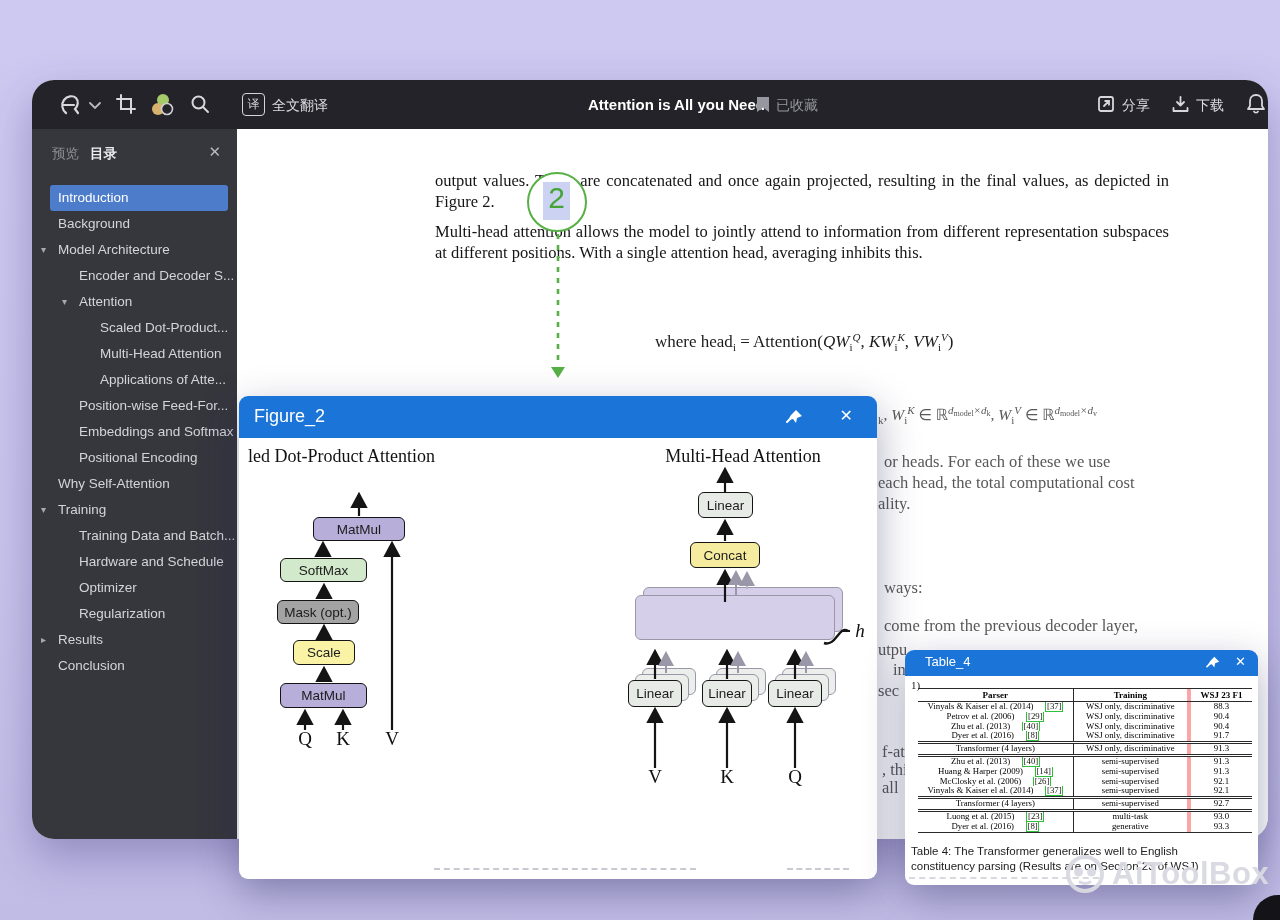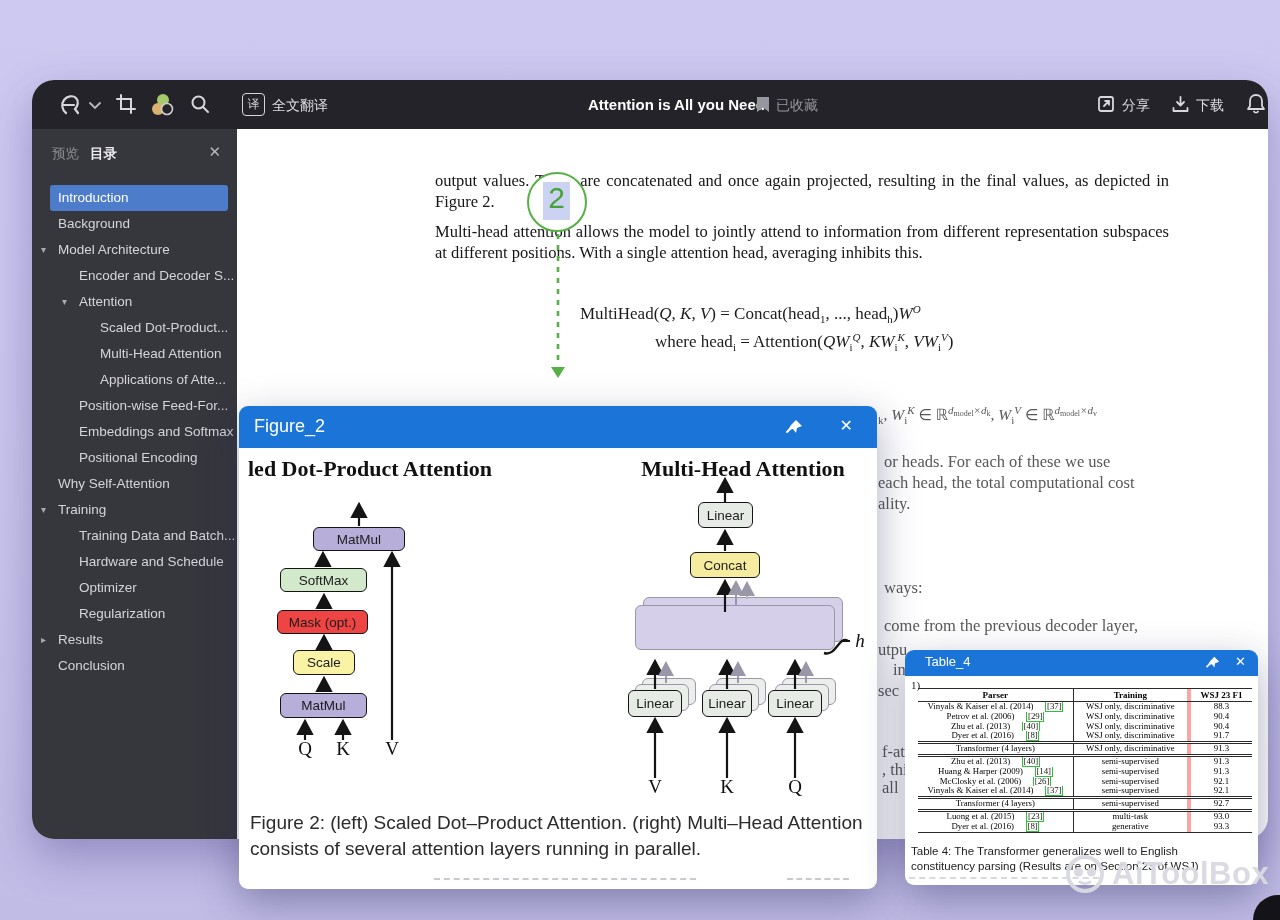--- a/index.html
+++ b/index.html
@@ -39,31 +39,31 @@
     background:#ffffff;border:2.5px solid #56b045;box-sizing:border-box;z-index:30;}
   .marker-hl{position:absolute;left:14px;top:8px;width:27px;height:38px;background:#ccd3f2;}
   .marker-num{position:absolute;left:0;top:7px;width:55px;text-align:center;color:#46a437;
     font-size:30px;font-family:"Liberation Sans",sans-serif;}
   .marker-arrow{position:absolute;left:545px;top:228px;z-index:29;}
 
   
   .win{position:absolute;background:#fff;border-radius:9px;box-shadow:0 14px 40px rgba(40,40,90,.38);}
   .win-bar{position:absolute;left:0;top:0;width:100%;background:#1b74d8;
     border-radius:9px 9px 0 0;color:#fff;}
-  .fig-win{left:239px;top:406px;width:638px;height:483px;z-index:40;}
+  .fig-win{left:239px;top:396px;width:638px;height:483px;z-index:40;}
   .fig-bar{height:42px;}
   .fig-bar .t{position:absolute;left:15px;top:10px;font-size:18px;}
   .tbl-win{left:905px;top:650px;width:353px;height:235px;z-index:50;}
   .tbl-bar{height:26px;}
   .tbl-bar .t{position:absolute;left:20px;top:4px;font-size:13px;}
   .win-x{position:absolute;color:#fff;cursor:pointer;font-size:16px;}
   .pin{position:absolute;cursor:pointer;}
 
   
-  .dgt{position:absolute;font-family:"Liberation Serif",serif;font-weight:bold;font-size:22px;color:#111;white-space:nowrap;}
+  .dgt{position:absolute;font-family:"Liberation Serif",serif;font-weight:normal;font-size:18px;color:#111;white-space:nowrap;}
   .dbox{position:absolute;border:1.8px solid #141414;border-radius:6px;box-sizing:border-box;
     font-size:13.5px;color:#1c1c1c;text-align:center;display:flex;align-items:center;justify-content:center;
     font-family:"Liberation Sans",sans-serif;z-index:3;}
   .ghost{position:absolute;border:1.5px solid #9a97a8;border-radius:6px;box-sizing:border-box;z-index:1;}
   .g-purple{background:#d5cfe9;}
   .g-gray{background:#eceeec;}
   .qkv{position:absolute;font-family:"Liberation Serif",serif;font-size:19px;color:#111;width:24px;text-align:center;}
   .fig-cap{position:absolute;left:11px;top:404px;width:614px;font-size:19px;line-height:26px;color:#2b2b2b;
     font-family:"Liberation Sans",sans-serif;}
   .dashcut{position:absolute;border-bottom:2px dashed #c9c9d2;}
@@ -166,21 +166,20 @@
           <div class="toc-row" style="padding-left: 29px;"><span>Optimizer</span></div>
           <div class="toc-row" style="padding-left: 29px;"><span>Regularization</span></div>
           <div class="toc-row" style="padding-left: 8px;"><span class="caret" style="left: -9px;">▸</span><span>Results</span></div>
           <div class="toc-row" style="padding-left: 8px;"><span>Conclusion</span></div>
         </div>
     </div>
 
     <div class="doc">
       <div class="para" style="top:41px">output values. These are concatenated and once again projected, resulting in the final values, as depicted in Figure 2.</div>
       <div class="para" style="top:92px">Multi-head attention allows the model to jointly attend to information from different representation subspaces at different positions. With a single attention head, averaging inhibits this.</div>
-      <div class="formula" style="left:343px;top:174px"><span class="sg-r">MultiHead(</span><span class="sg-i">Q, K, V</span><span class="sg-r">) = Concat(head</span><span class="sg-sub">1</span><span class="sg-r">, ..., head</span><span class="sg-sub">h</span><span class="sg-r">)</span><span class="sg-i">W</span><span class="sg-supi">O</span></div>
       <div class="formula" style="left:418px;top:202px"><span class="sg-r">where head</span><span class="sg-sub">i</span><span class="sg-r"> = Attention(</span><span class="sg-i">QW</span><span class="sg-sub">i</span><span class="sg-supi">Q</span><span class="sg-r">, </span><span class="sg-i">KW</span><span class="sg-sub">i</span><span class="sg-supi">K</span><span class="sg-r">, </span><span class="sg-i">VW</span><span class="sg-sub">i</span><span class="sg-supi">V</span><span class="sg-r">)</span></div>
       <div id="docfrags">
           <div class="frag" style="left: 641px; top: 275px; font-size: 15.5px;"><span class="sg-sub">k</span><span class="sg-r">, </span><span class="sg-i">W</span><span class="sg-sub">i</span><span class="sg-supi">K</span><span class="sg-r"> ∈ ℝ</span><span class="sg-supi">d</span><span class="sg-supsm">model</span><span class="sg-supi">×d</span><span class="sg-supsm">k</span><span class="sg-r">, </span><span class="sg-i">W</span><span class="sg-sub">i</span><span class="sg-supi">V</span><span class="sg-r"> ∈ ℝ</span><span class="sg-supi">d</span><span class="sg-supsm">model</span><span class="sg-supi">×d</span><span class="sg-supsm">v</span></div>
           <div class="frag" style="left: 647px; top: 323px;">or heads.  For each of these we use</div>
           <div class="frag" style="left: 641px; top: 344px;">each head, the total computational cost</div>
           <div class="frag" style="left: 641px; top: 365px;">ality.</div>
           <div class="frag" style="left: 647px; top: 449px;">ways:</div>
           <div class="frag" style="left: 647px; top: 487px;">come from the previous decoder layer,</div>
           <div class="frag" style="left: 641px; top: 511px;">utpu</div>
           <div class="frag" style="left: 611px; top: 531px; margin-left: 45px;">in t</div>
@@ -207,21 +206,21 @@
       <svg class="pin" style="right:73px;top:13px" width="18" height="16" viewBox="0 0 18 16">
         <path d="M10 1 L16 7 L11 9 L10 14 L7 10 L2 11 L5 6 Z" fill="#fff"></path>
         <path d="M1 13 L5 9" stroke="#fff" stroke-width="2" stroke-linecap="round"></path>
       </svg>
       <span class="win-x" style="right:24px;top:10px">✕</span>
     </div>
 
     <div class="dgt" style="left:9px;top:50px">led Dot-Product Attention</div>
     <div class="dbox" style="left:74px;top:121px;width:92px;height:24px;background:#b7aed9">MatMul</div>
     <div class="dbox" style="left:41px;top:162px;width:87px;height:24px;background:#d2e9cb">SoftMax</div>
-    <div class="dbox" style="left:38px;top:204px;width:91px;height:24px;background:#ef4444">Mask (opt.)</div>
+    <div class="dbox" style="left:38px;top:204px;width:82px;height:24px;background:#a3a3a3">Mask (opt.)</div>
     <div class="dbox" style="left:54px;top:244px;width:62px;height:25px;background:#faf3a6">Scale</div>
     <div class="dbox" style="left:41px;top:287px;width:87px;height:25px;background:#b7aed9">MatMul</div>
     <div class="qkv" style="left:54px;top:332px">Q</div>
     <div class="qkv" style="left:92px;top:332px">K</div>
     <div class="qkv" style="left:141px;top:332px">V</div>
 
     <div class="dgt" style="left:398px;top:50px;width:212px;text-align:center">Multi-Head Attention</div>
     <div class="dbox" style="left:459px;top:96px;width:55px;height:26px;background:#e7ebe6">Linear</div>
     <div class="dbox" style="left:451px;top:146px;width:70px;height:26px;background:#f6ec9f">Concat</div>
     <div class="ghost g-purple" style="left:404px;top:191px;width:200px;height:45px"></div>
@@ -272,21 +271,20 @@
       <line x1="427" y1="277" x2="427" y2="258" stroke="#9a97a8" stroke-width="2" marker-end="url(#ag)"></line>
       <line x1="499" y1="277" x2="499" y2="258" stroke="#9a97a8" stroke-width="2" marker-end="url(#ag)"></line>
       <line x1="567" y1="277" x2="567" y2="258" stroke="#9a97a8" stroke-width="2" marker-end="url(#ag)"></line>
       <line x1="416" y1="372" x2="416" y2="314" stroke="#141414" stroke-width="2.2" marker-end="url(#ab)"></line>
       <line x1="488" y1="372" x2="488" y2="314" stroke="#141414" stroke-width="2.2" marker-end="url(#ab)"></line>
       <line x1="556" y1="372" x2="556" y2="314" stroke="#141414" stroke-width="2.2" marker-end="url(#ab)"></line>
       <path d="M585 247 C597 251 600 229 609 235" stroke="#141414" stroke-width="2.4" fill="none"></path>
       <line x1="602" y1="235" x2="611" y2="235" stroke="#141414" stroke-width="2"></line>
     </svg>
 
-    <div class="fig-cap">Figure 2: (left) Scaled Dot–Product Attention. (right) Multi–Head Attention consists of several attention layers running in parallel.</div>
     <div class="dashcut" style="left:195px;top:472px;width:262px"></div>
     <div class="dashcut" style="left:548px;top:472px;width:62px"></div>
   </div>
 
   <div class="win tbl-win">
     <div class="win-bar tbl-bar">
       <span class="t">Table_4</span>
       <svg class="pin" style="right:37px;top:6px" width="15" height="13" viewBox="0 0 18 16">
         <path d="M10 1 L16 7 L11 9 L10 14 L7 10 L2 11 L5 6 Z" fill="#fff"></path>
         <path d="M1 13 L5 9" stroke="#fff" stroke-width="2" stroke-linecap="round"></path>

